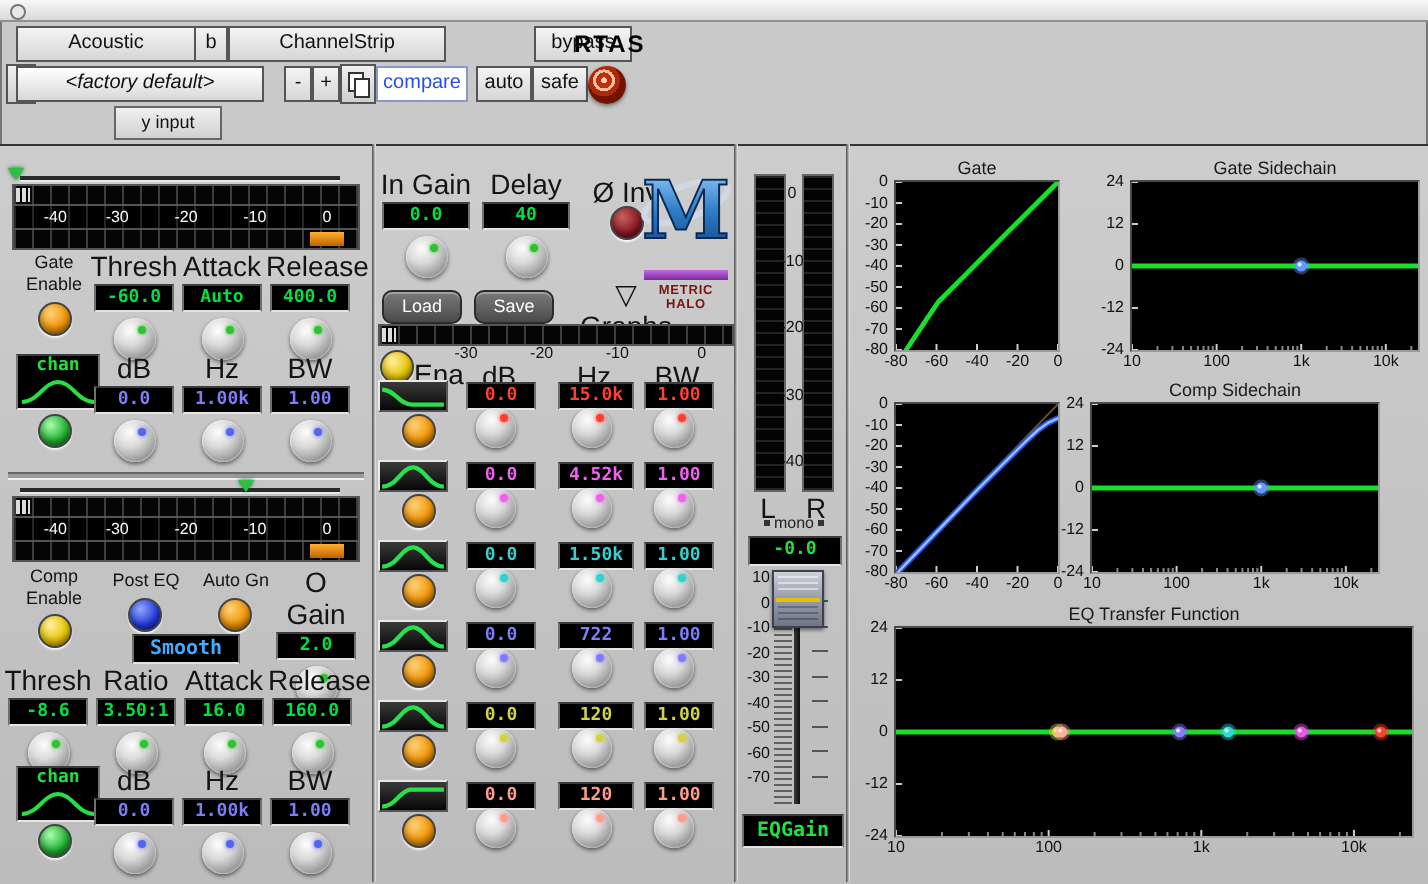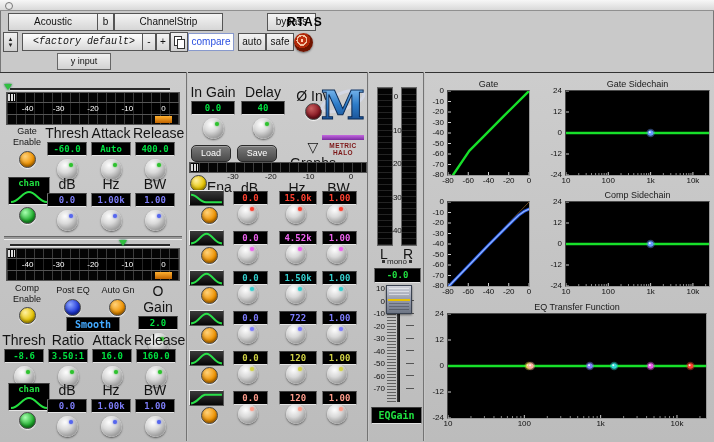--- a/index.html
+++ b/index.html
@@ -131,21 +131,21 @@
   <div class="hbtn" style="left:8px;top:13px;width:88px;">Acoustic</div>
   <div class="hbtn" style="left:97px;top:13px;width:15px;">b</div>
   <div class="hbtn" style="left:114px;top:13px;width:107px;">ChannelStrip</div>
   <div class="hbtn" style="left:232px;top:13px;width:47px;margin-left:35px;">bypass</div>
   <div class="rtas" style="left:287px;top:15px;">RTAS</div>
 
   <div class="stepper" style="left:3px;top:32px;">
     <span>▲</span>
     <span>▼</span>
   </div>
-  <div class="hbtn preset" style="left:22px;top:33px;width:122px;font-family:Liberation Mono, monospace;">&lt;factory default&gt;</div>
+  <div class="hbtn preset" style="left:8px;top:33px;width:122px;">&lt;factory default&gt;</div>
   <div class="hbtn" style="left:142px;top:33px;width:12px;">-</div>
   <div class="hbtn" style="left:156px;top:33px;width:12px;">+</div>
   <div class="copyicon" style="left:170px;top:32px;"></div>
   <div class="hbtn compare" style="left:188px;top:33px;width:44px;">compare</div>
   <div class="hbtn" style="left:238px;top:33px;width:26px;">auto</div>
   <div class="hbtn" style="left:266px;top:33px;width:26px;">safe</div>
   <div class="target" style="left:294px;top:33px;"></div>
 
   <div class="keyinput" style="left:57px;top:53px;width:52px;">y input</div>
 
@@ -581,21 +581,21 @@
       <div class="axl yl" style="top: 48.5px;">-50</div>
       <div class="axl yl" style="top: 59px;">-60</div>
       <div class="axl yl" style="top: 69.5px;">-70</div>
       <div class="axl yl" style="top: 80px;">-80</div>
       <div class="axl xl" style="left: 0px;">-80</div>
       <div class="axl xl" style="left: 20.25px;">-60</div>
       <div class="axl xl" style="left: 40.5px;">-40</div>
       <div class="axl xl" style="left: 60.75px;">-20</div>
       <div class="axl xl" style="left: 81px;">0</div>
     </div>
-  <div class="graph" style="left:565px;top:201px;width:143px;height:84px;">
+  <div class="graph" style="left:545px;top:201px;width:143px;height:84px;">
     <div class="g-title">Comp Sidechain</div>
   <svg width="143" height="84">
         <line x1="0" x2="0" y1="84" y2="81" stroke="#ccc" stroke-width="1"></line>
         <line x1="42.30504834591059" x2="42.30504834591059" y1="84" y2="81" stroke="#ccc" stroke-width="1"></line>
         <line x1="84.61009669182118" x2="84.61009669182118" y1="84" y2="81" stroke="#ccc" stroke-width="1"></line>
         <line x1="126.91514503773179" x2="126.91514503773179" y1="84" y2="81" stroke="#ccc" stroke-width="1"></line>
         <line x1="12.735088520133985" x2="12.735088520133985" y1="84" y2="82" stroke="#888"></line>
         <line x1="20.18463774777684" x2="20.18463774777684" y1="84" y2="82" stroke="#888"></line>
         <line x1="25.47017704026797" x2="25.47017704026797" y1="84" y2="82" stroke="#888"></line>
         <line x1="29.569959825776614" x2="29.569959825776614" y1="84" y2="82" stroke="#888"></line>

